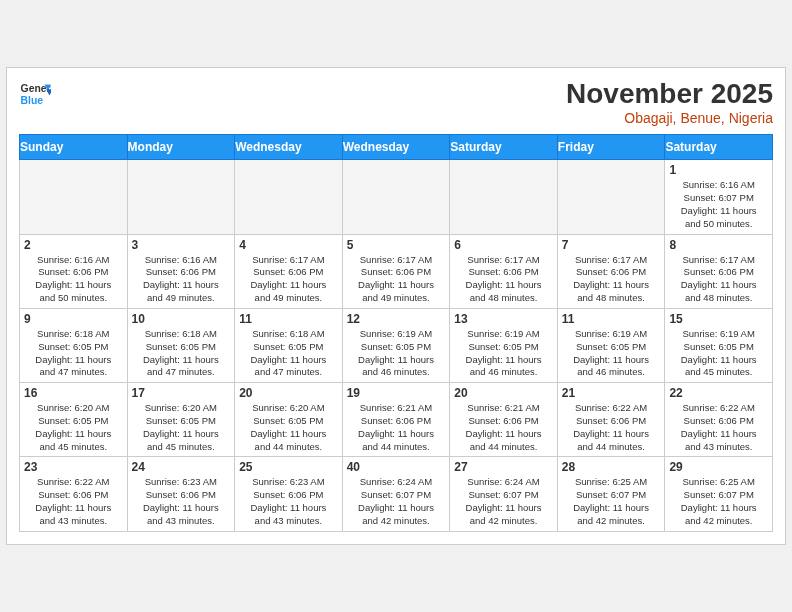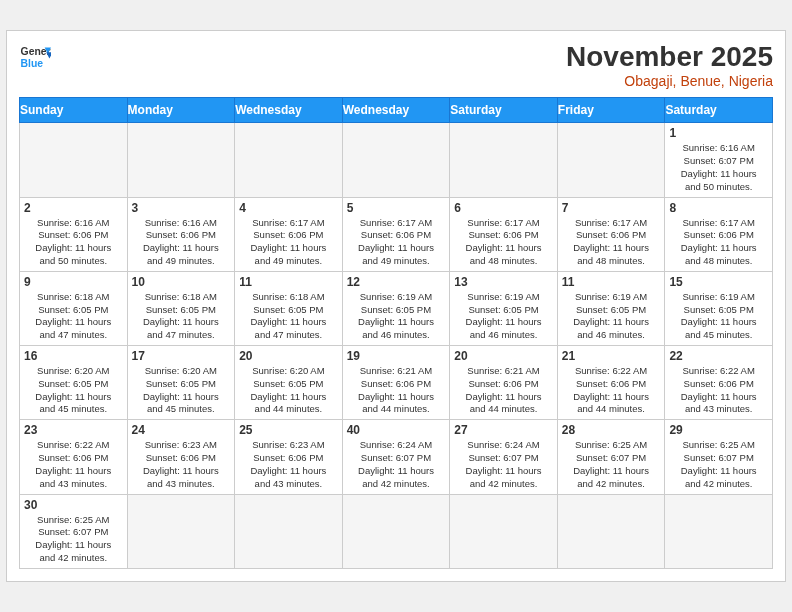--- a/index.html
+++ b/index.html
@@ -333,30 +333,15 @@
 and 42 minutes.</div>
           </td>
           <td>
             <span class="day-number">29</span>
             <div class="day-info" style="white-space: pre-line;">Sunrise: 6:25 AM
 Sunset: 6:07 PM
 Daylight: 11 hours
 and 42 minutes.</div>
           </td>
         </tr>
-        <tr class="last-row">
-          <td>
-            <span class="day-number">30</span>
-            <div class="day-info" style="white-space: pre-line;">Sunrise: 6:25 AM
-Sunset: 6:07 PM
-Daylight: 11 hours
-and 42 minutes.</div>
-          </td>
-          <td class="empty"></td>
-          <td class="empty"></td>
-          <td class="empty"></td>
-          <td class="empty"></td>
-          <td class="empty"></td>
-          <td class="empty"></td>
-        </tr>
       </tbody>
   </table>
 </div>
 
 </body></html>

